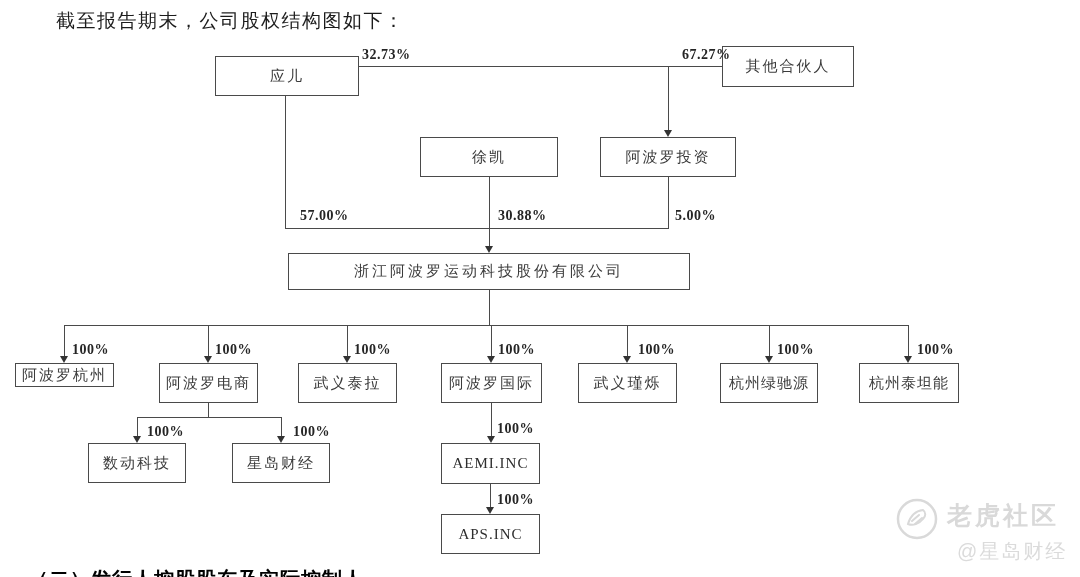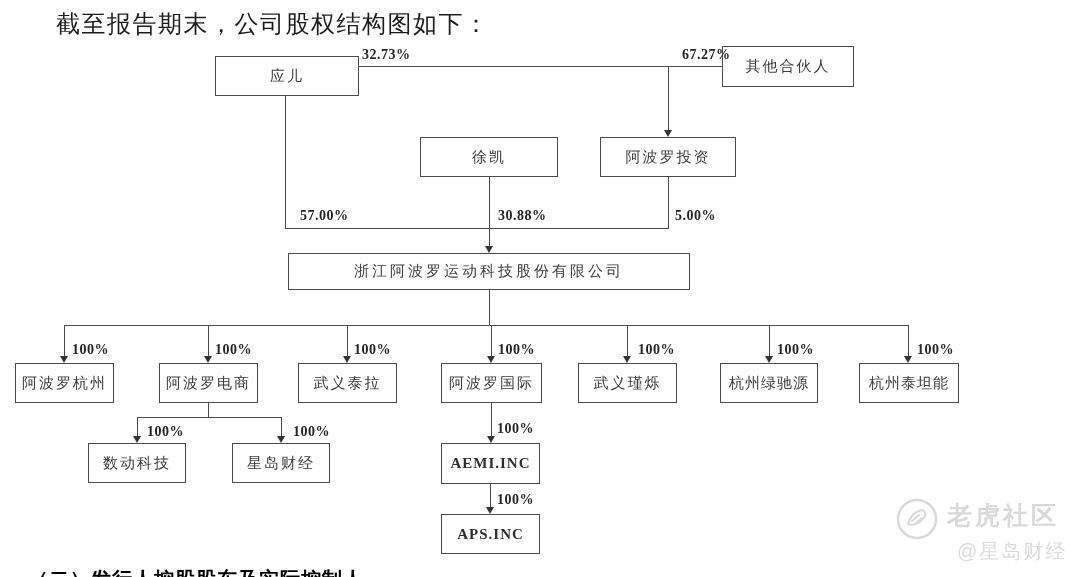--- a/index.html
+++ b/index.html
@@ -4,28 +4,28 @@
 <style>
   * { margin:0; padding:0; box-sizing:border-box; }
   html,body { background:#ffffff; }
   .canvas {
     position:relative; width:1080px; height:577px;
     background:#ffffff; overflow:hidden;
     font-family:"Liberation Serif","DejaVu Serif",serif;
   }
   .title {
     position:absolute; left:56px; top:8px;
-    font-size:24px; color:#1c1c1c; letter-spacing:1.5px;
+    font-size:19px; color:#1c1c1c; letter-spacing:1.5px;
   }
   .node {
     position:absolute; border:1px solid #4a4a4a; background:#ffffff;
     display:flex; align-items:center; justify-content:center;
     font-size:15px; color:#3b3b3b; letter-spacing:2px; text-align:center;
   }
-  .node.en { letter-spacing:1px; font-weight:bold; color:#2e2e2e; }
+  .node.en { letter-spacing:1px; font-weight:normal; color:#2e2e2e; }
   .hl { position:absolute; height:1px; background:#4a4a4a; }
   .vl { position:absolute; width:1px; background:#4a4a4a; }
   .ar {
     position:absolute; width:0; height:0;
     border-left:4px solid transparent; border-right:4px solid transparent;
     border-top:7px solid #333333;
   }
   .pct {
     position:absolute; font-size:14px; font-weight:bold; color:#252525;
     letter-spacing:0.5px;
@@ -101,21 +101,21 @@
   <i class="vl" style="left:491px;top:403px;height:34px"></i>
   <i class="ar" style="left:487px;top:436px"></i>
   <i class="vl" style="left:490px;top:484px;height:24px"></i>
   <i class="ar" style="left:486px;top:507px"></i>
 
   <div class="node" style="left:215px;top:56px;width:144px;height:40px">应儿</div>
   <div class="node" style="left:722px;top:46px;width:132px;height:41px">其他合伙人</div>
   <div class="node" style="left:420px;top:137px;width:138px;height:40px">徐凯</div>
   <div class="node" style="left:600px;top:137px;width:136px;height:40px">阿波罗投资</div>
   <div class="node" style="left:288px;top:253px;width:402px;height:37px;letter-spacing:3px">浙江阿波罗运动科技股份有限公司</div>
-  <div class="node" style="left:15px;top:363px;width:99px;height:40px">阿波罗杭州</div>
+  <div class="node" style="left:15px;top:363px;width:99px;height:24px">阿波罗杭州</div>
   <div class="node" style="left:159px;top:363px;width:99px;height:40px">阿波罗电商</div>
   <div class="node" style="left:298px;top:363px;width:99px;height:40px">武义泰拉</div>
   <div class="node" style="left:441px;top:363px;width:101px;height:40px">阿波罗国际</div>
   <div class="node" style="left:578px;top:363px;width:99px;height:40px">武义瑾烁</div>
   <div class="node" style="left:720px;top:363px;width:98px;height:40px;letter-spacing:1px">杭州绿驰源</div>
   <div class="node" style="left:859px;top:363px;width:100px;height:40px;letter-spacing:1px">杭州泰坦能</div>
   <div class="node" style="left:88px;top:443px;width:98px;height:40px">数动科技</div>
   <div class="node" style="left:232px;top:443px;width:98px;height:40px">星岛财经</div>
   <div class="node en" style="left:441px;top:443px;width:99px;height:41px">AEMI.INC</div>
   <div class="node en" style="left:441px;top:514px;width:99px;height:40px">APS.INC</div>

